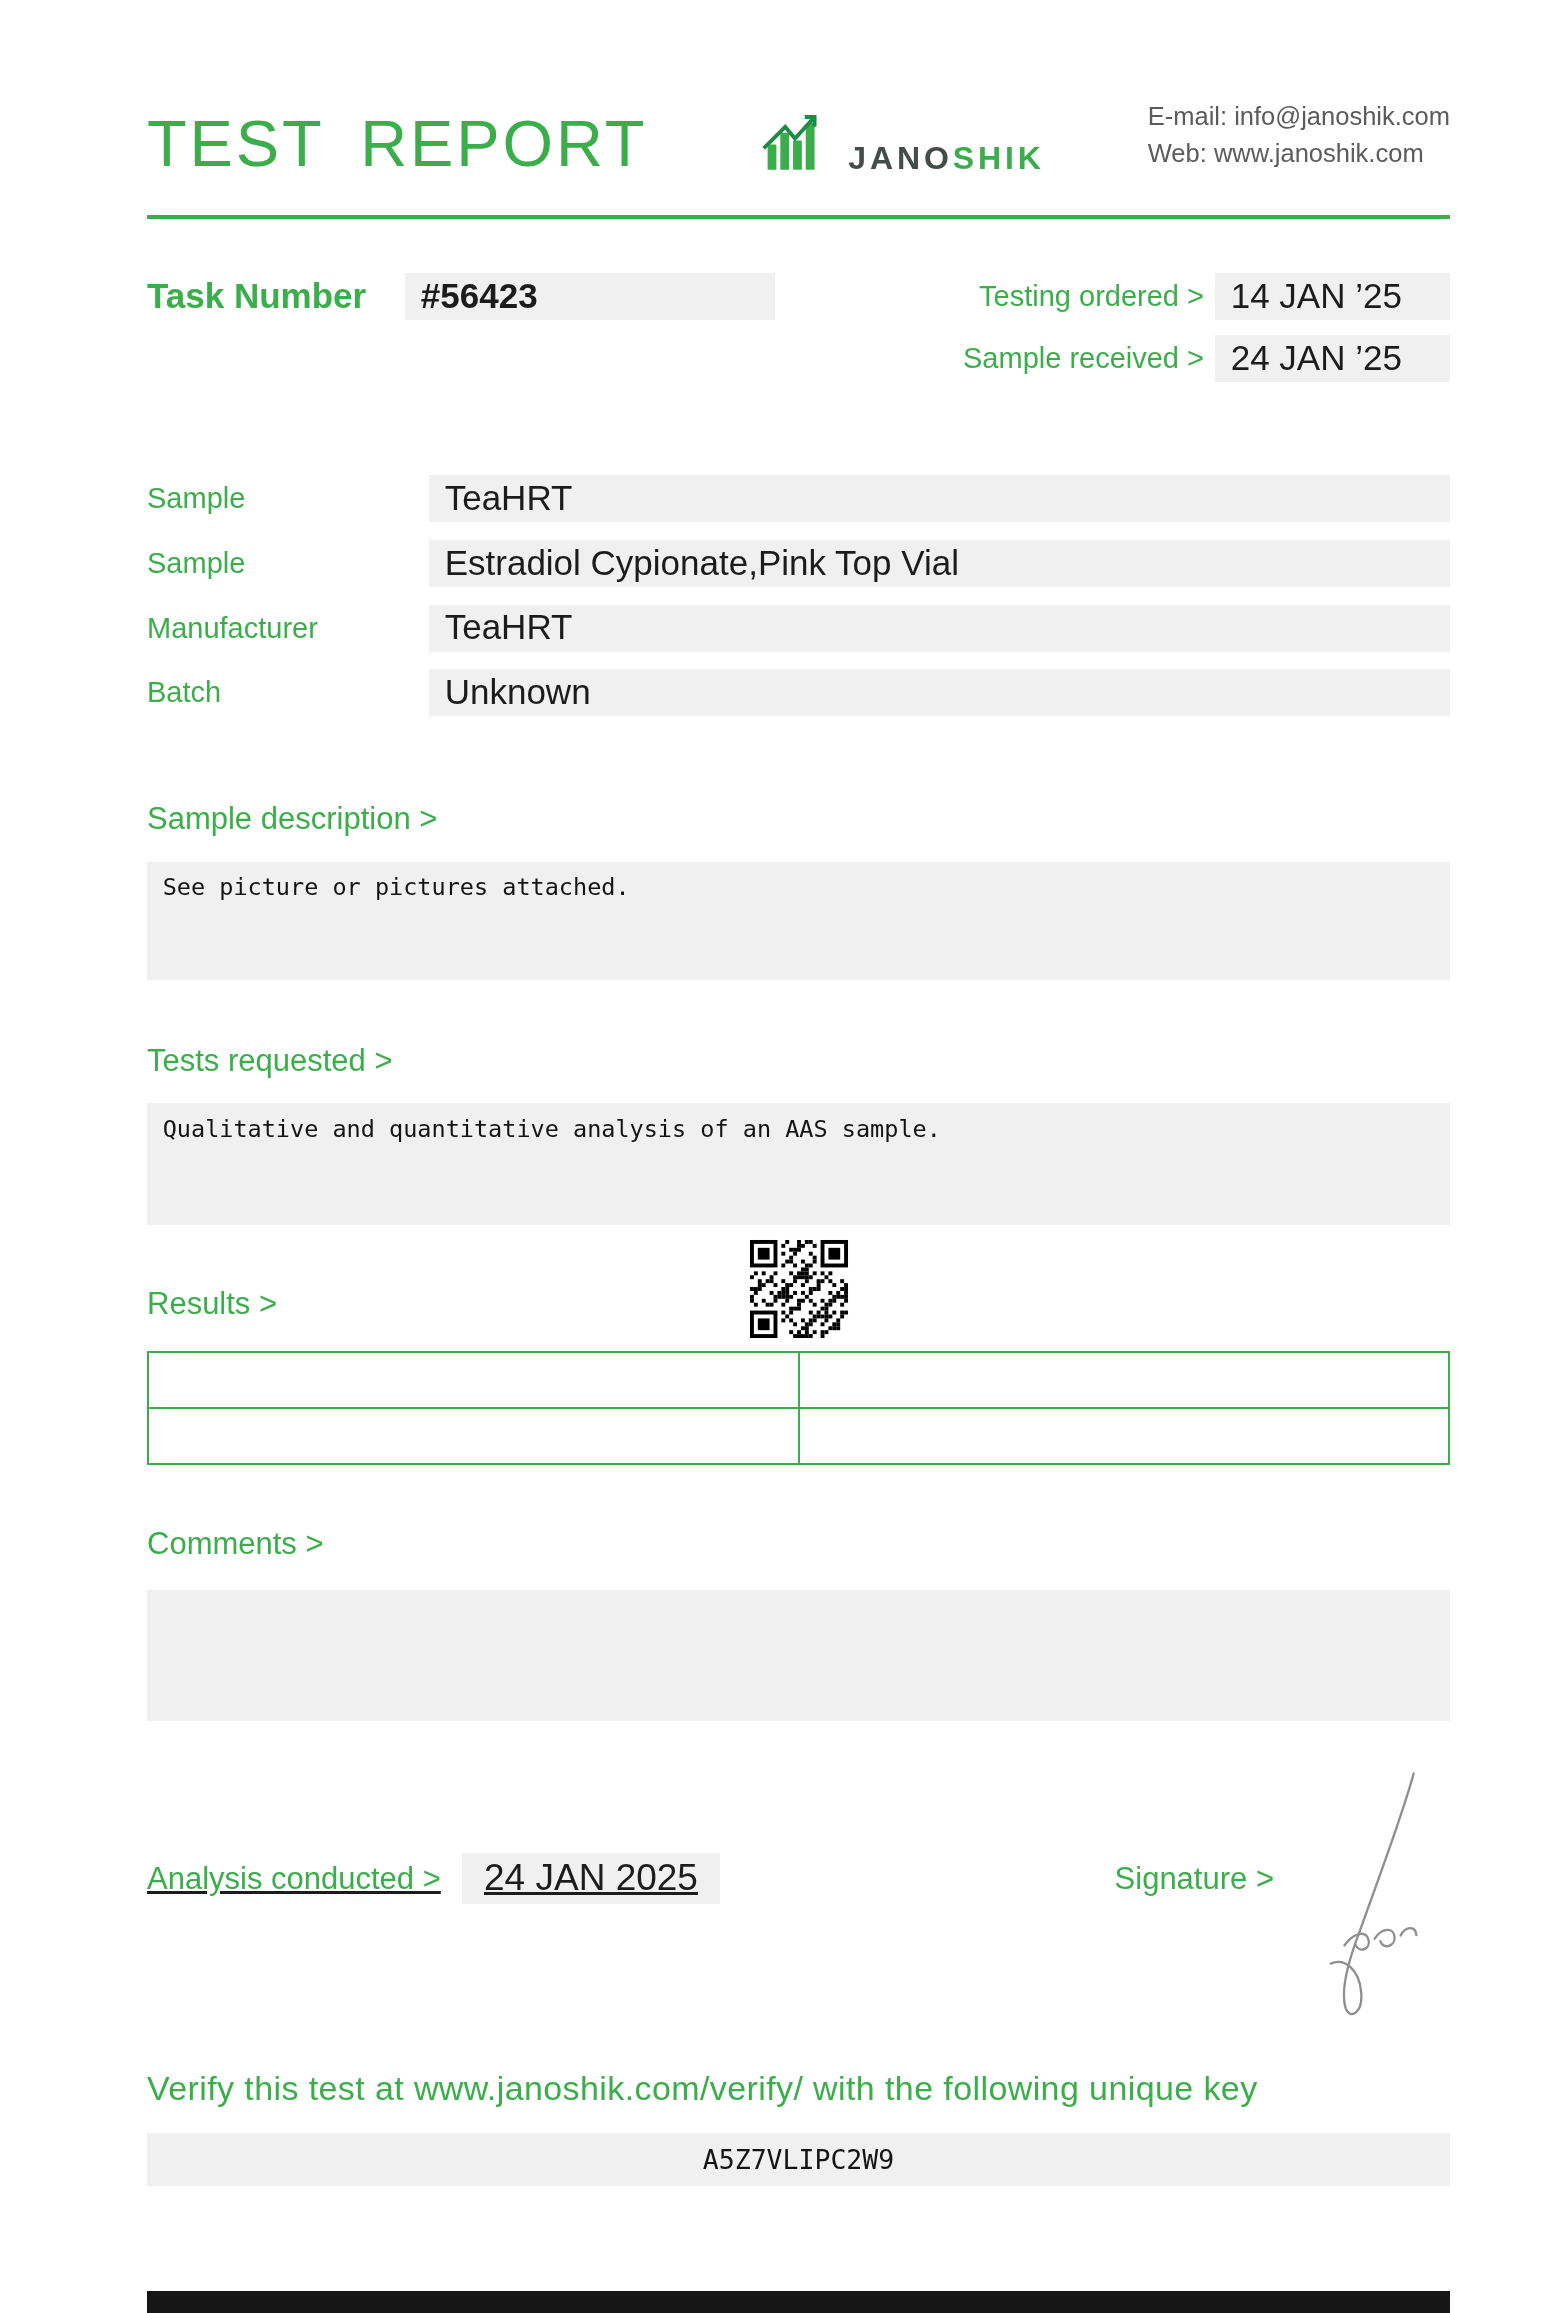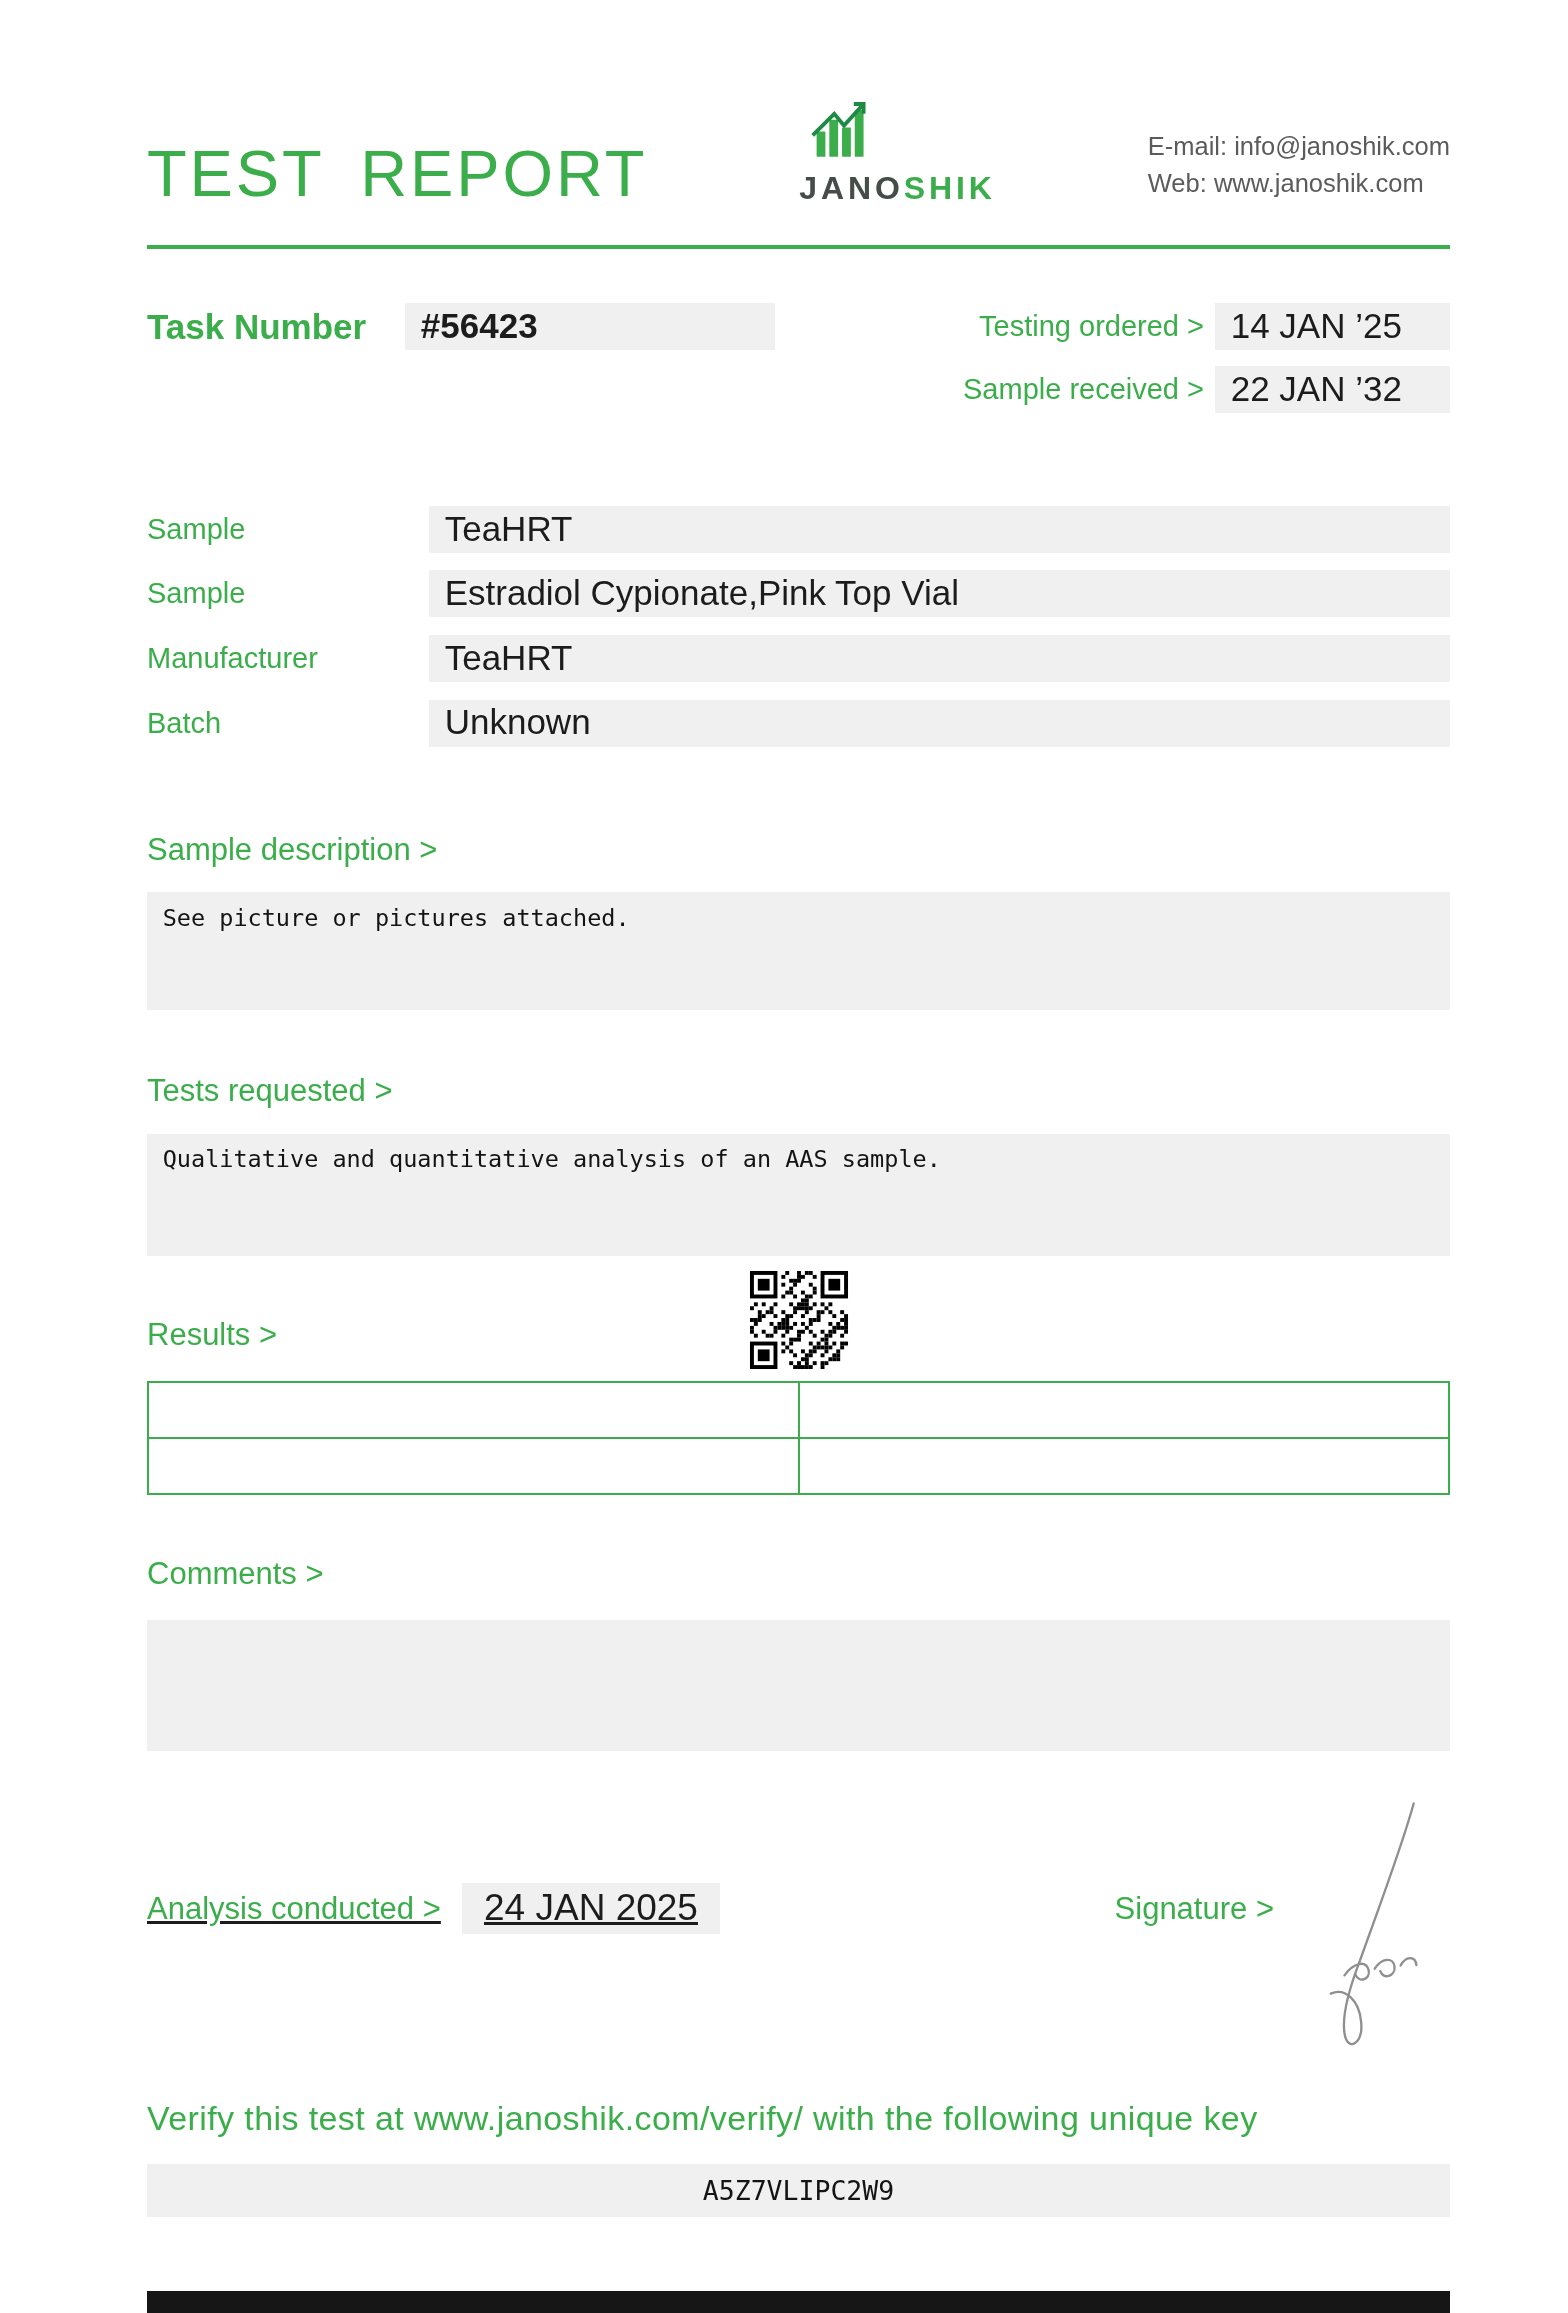--- a/index.html
+++ b/index.html
@@ -19,21 +19,21 @@
     overflow:hidden;
   }
   .page{ width:1568px; height:2313px; padding:0 118px 0 147px; position:relative; }
 
   
   .header{ display:flex; justify-content:space-between; align-items:flex-end; padding-top:98px; }
   .title{
     color:var(--green); font-size:65px; font-weight:400;
     letter-spacing:2.9px; word-spacing:15.7px; line-height:1;
   }
-  .logo{ display:flex; flex-direction:column; align-items:flex-start; gap:8px; }
+  .logo{ display:flex; flex-direction:row; align-items:flex-end; gap:8px; }
   .logo-text{ font-size:32px; font-weight:bold; letter-spacing:3.9px; line-height:1.1; }
   .logo-jano{ color:var(--logo-dark); }
   .logo-shik{ color:var(--green); }
   .contact{ font-size:25.5px; color:var(--gray); line-height:1.45; text-align:left; padding-bottom:3.9px; }
 
   .rule{ margin-top:39px; height:3.9px; background:var(--green); }
 
   
   .meta{ display:flex; justify-content:space-between; align-items:flex-start; margin-top:54px; }
   .label{ color:var(--green); font-size:29px; white-space:nowrap; }
@@ -128,21 +128,21 @@
       <span class="label lg">Task Number</span>
       <span class="value-box task-box">#56423</span>
     </div>
     <div class="meta-right">
       <div class="date-row">
         <span class="label">Testing ordered &gt;</span>
         <span class="value-box date-box">14 JAN ’25</span>
       </div>
       <div class="date-row">
         <span class="label">Sample received &gt;</span>
-        <span class="value-box date-box">22 JAN ’32</span>
+        <span class="value-box date-box">24 JAN ’25</span>
       </div>
     </div>
   </section>
 
   <section class="details">
     <div class="detail-row">
       <span class="label">Sample</span>
       <span class="value-box detail-box">TeaHRT</span>
     </div>
     <div class="detail-row">

